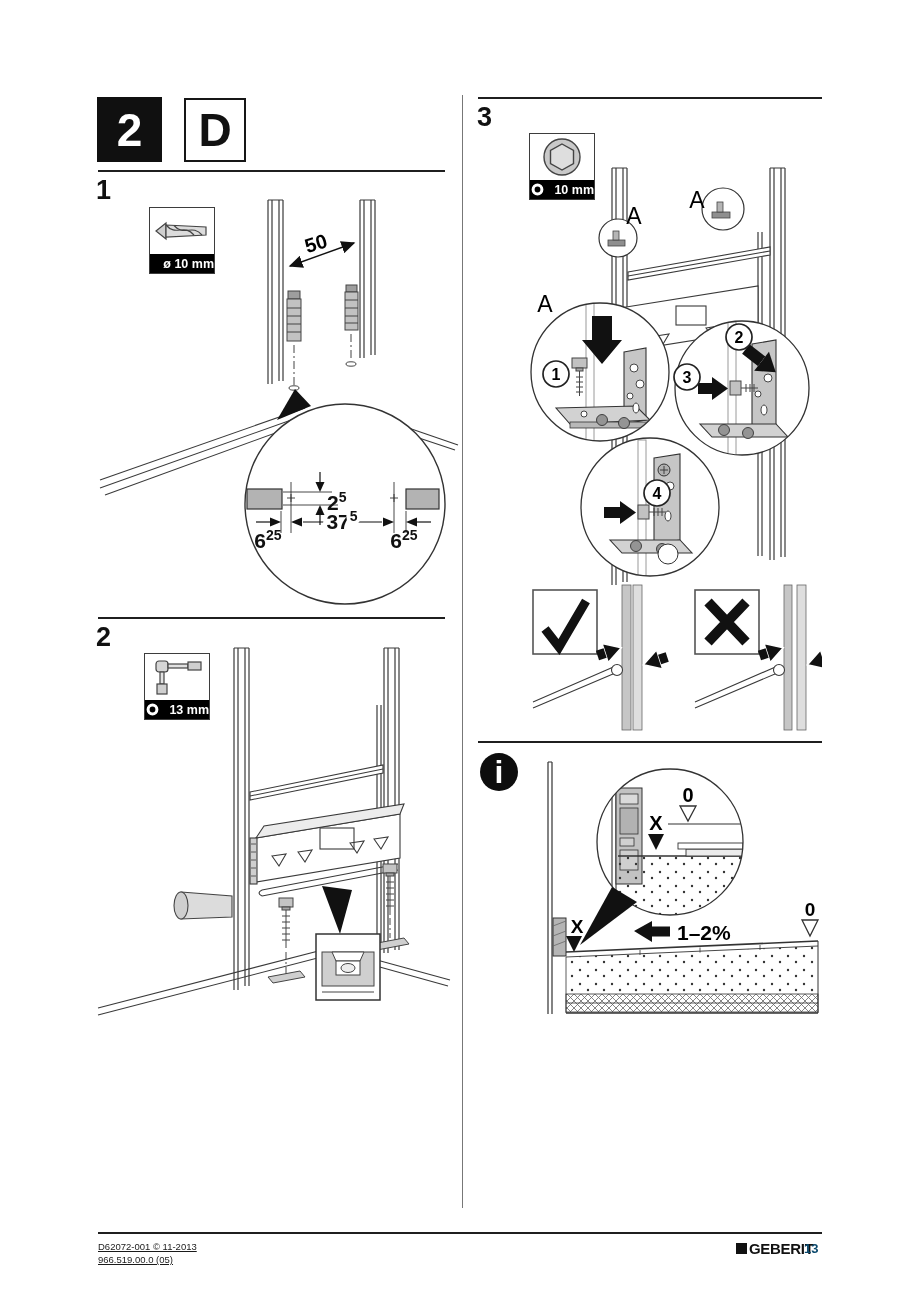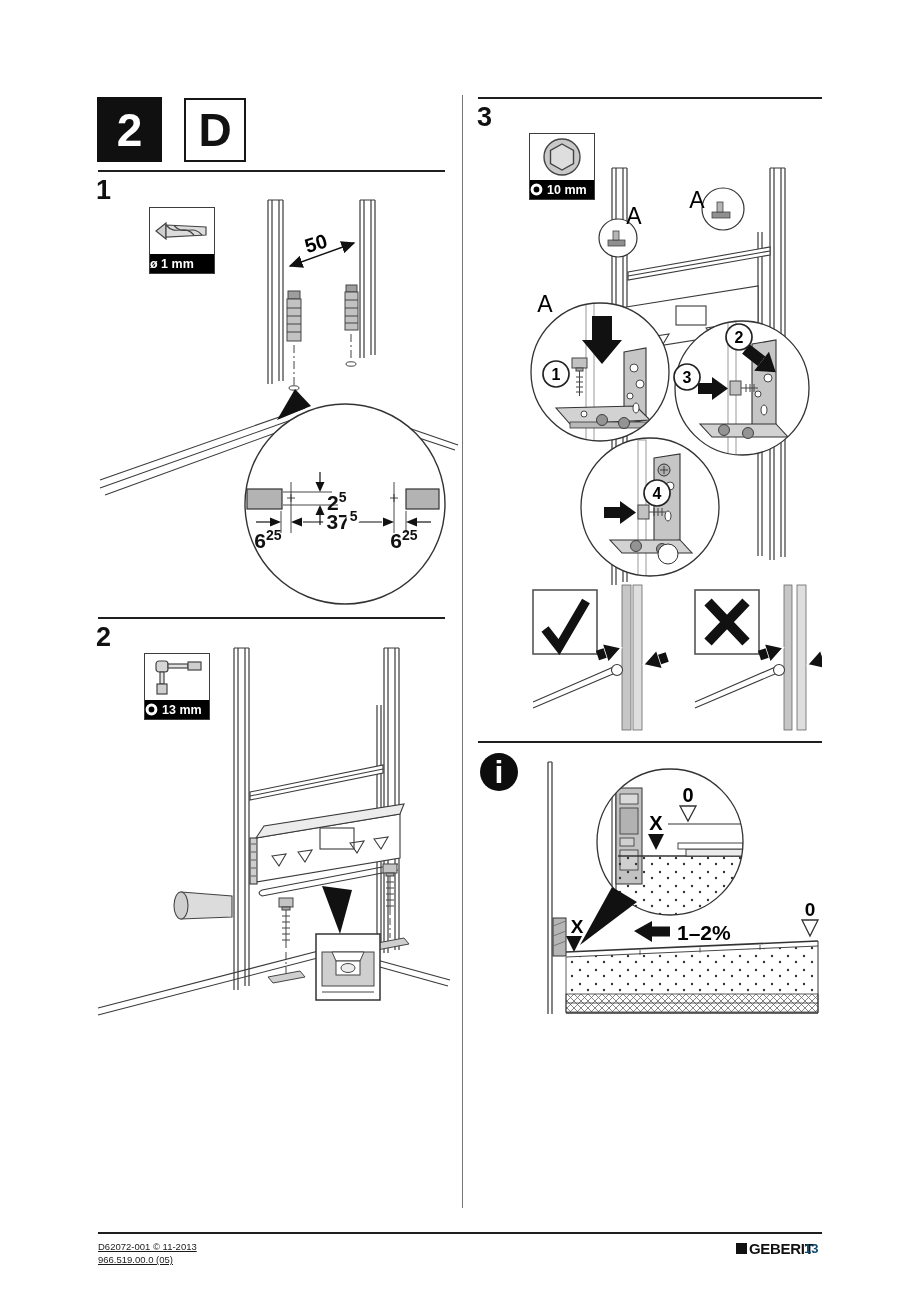--- a/index.html
+++ b/index.html
@@ -8,21 +8,21 @@
   .rule { position:absolute; height:2px; background:#1f1f1f; }
   .vdivider { position:absolute; width:1.4px; background:#777; }
   .num-box { position:absolute; left:97px; top:97px; width:65px; height:65px; background:#101010;
              color:#fff; font-size:46px; font-weight:bold; display:flex; align-items:center; justify-content:center; }
   .letter-box { position:absolute; left:184px; top:98px; width:58px; height:60px; border:2px solid #161616;
              color:#111; font-size:46px; font-weight:bold; display:flex; align-items:center; justify-content:center; }
   .step-label { position:absolute; font-size:27px; font-weight:bold; line-height:1; }
   .tool-card { position:absolute; width:64px; border:1.6px solid #3d3d3d; background:#fff; }
   .tool-card .icon-area { height:46px; display:flex; align-items:center; justify-content:center; background:#fff; }
   .tool-card .label-bar { background:#000; color:#fff; font-size:12.5px; font-weight:bold; height:19px;
-             display:flex; align-items:center; justify-content:flex-start; gap:4px; white-space:nowrap; }
+             display:flex; align-items:center; justify-content:flex-end; gap:10px; white-space:nowrap; }
   svg.drawing { position:absolute; }
   svg text { font-family:"Liberation Sans", sans-serif; }
   .footer-text { position:absolute; font-size:9.5px; line-height:13px; color:#1a1a1a; }
   .brand { position:absolute; display:flex; align-items:center; font-weight:bold; font-size:15px;
            letter-spacing:-0.3px; color:#111; }
   .brand .sq { width:11px; height:11px; background:#111; margin-right:2px; }
   .page-num { position:absolute; font-size:13px; font-weight:bold; color:#0c4a6e; }
 </style>
 </head>
 <body>
@@ -46,21 +46,21 @@
       <svg width="56" height="34" viewBox="0 0 56 34">
         <g stroke="#444" stroke-width="1.2" fill="#cfcfcf">
           <polygon points="2,17 12,9 12,25"></polygon>
           <path d="M12 11 L52 13 L52 21 L12 23 Z" fill="#dcdcdc"></path>
           <path d="M12 11 C22 23, 30 9, 40 21" fill="none"></path>
           <path d="M20 11.5 C30 23, 38 9.5, 48 21" fill="none"></path>
         </g>
       </svg>
     </div>
     <div class="label-bar">
-      <span>ø 1 mm</span>
+      <span>ø 10 mm</span>
     </div>
   </div>
 
   <svg class="drawing" style="left:95px; top:193px;" width="365" height="427" viewBox="95 193 365 427">
     <defs>
       <marker id="ah1" orient="auto-start-reverse" markerWidth="11" markerHeight="9" refX="9" refY="4.5">
         <path d="M0 0 L10 4.5 L0 9 Z" fill="#111"></path>
       </marker>
     </defs>
 

